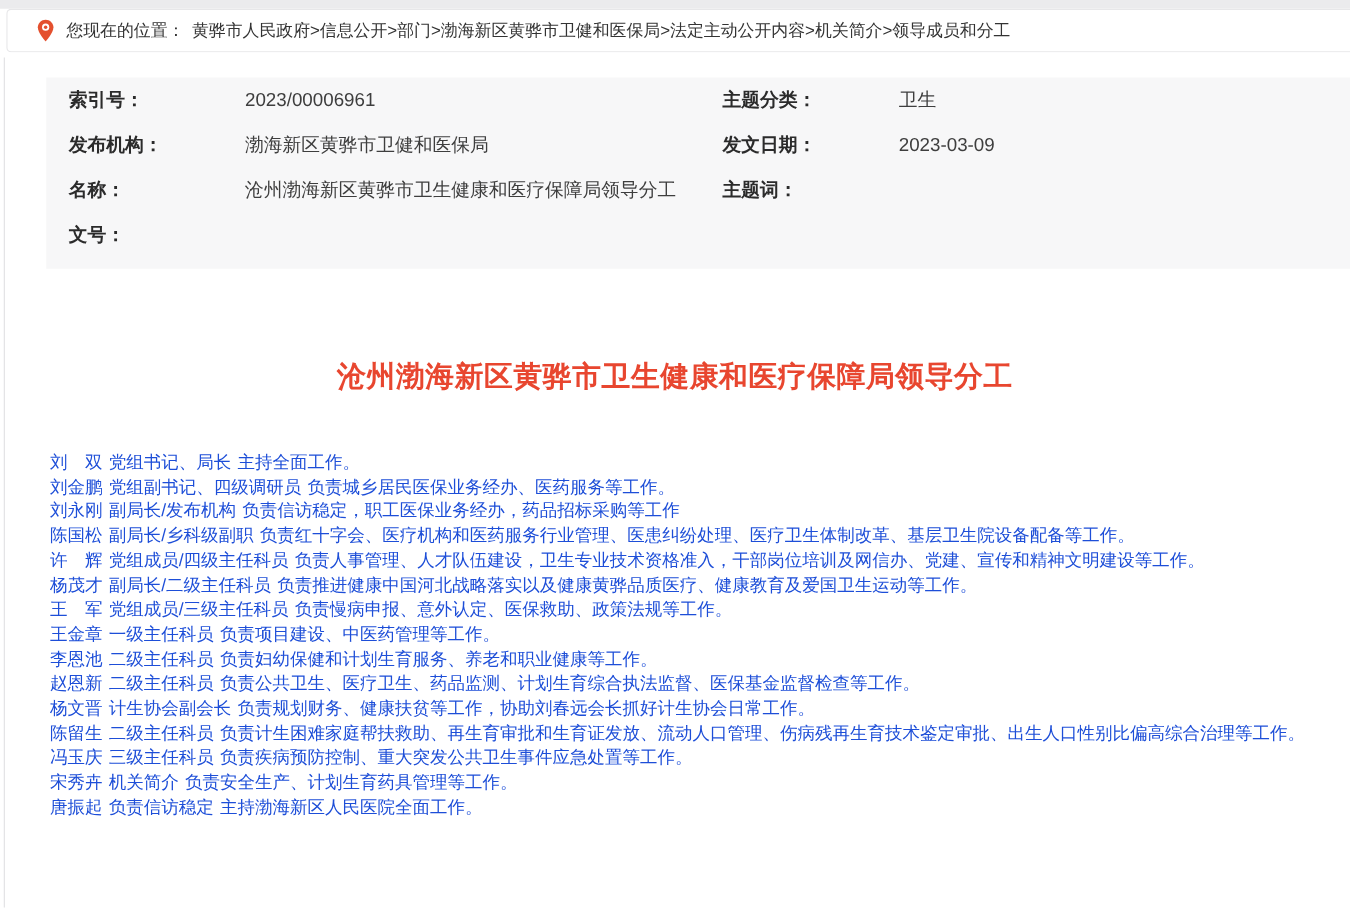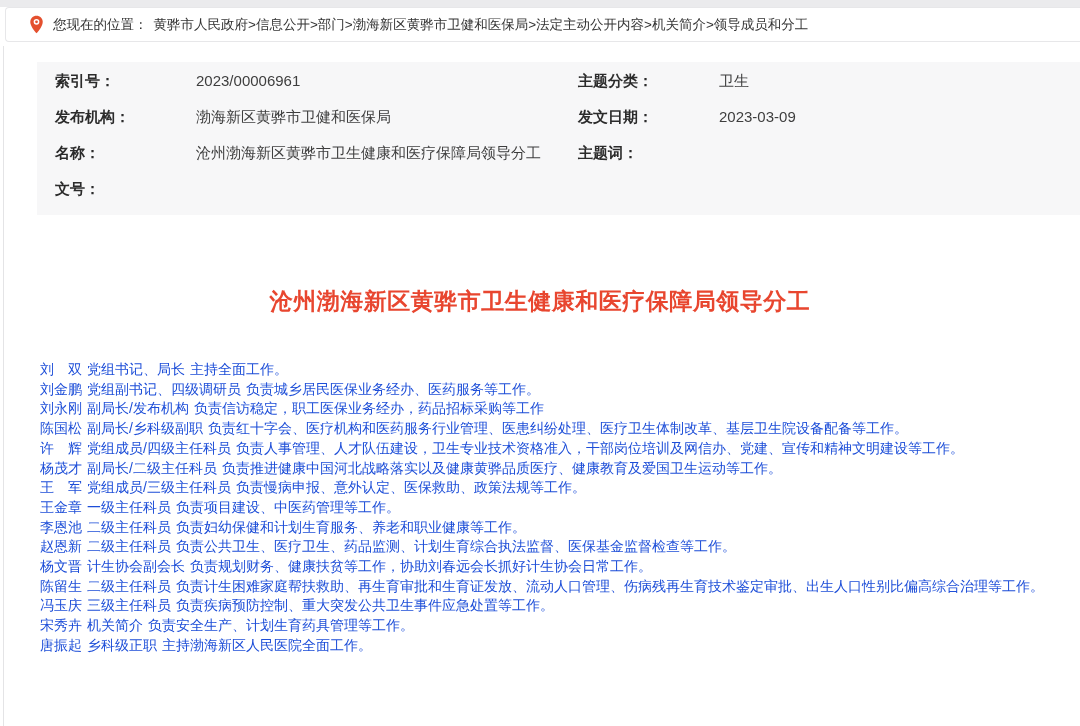--- a/index.html
+++ b/index.html
@@ -136,14 +136,14 @@
   <div class="leader-line"><span>许　辉</span><span>党组成员/四级主任科员</span><span>负责人事管理、人才队伍建设，卫生专业技术资格准入，干部岗位培训及网信办、党建、宣传和精神文明建设等工作。</span></div>
   <div class="leader-line"><span>杨茂才</span><span>副局长/二级主任科员</span><span>负责推进健康中国河北战略落实以及健康黄骅品质医疗、健康教育及爱国卫生运动等工作。</span></div>
   <div class="leader-line"><span>王　军</span><span>党组成员/三级主任科员</span><span>负责慢病申报、意外认定、医保救助、政策法规等工作。</span></div>
   <div class="leader-line"><span>王金章</span><span>一级主任科员</span><span>负责项目建设、中医药管理等工作。</span></div>
   <div class="leader-line"><span>李恩池</span><span>二级主任科员</span><span>负责妇幼保健和计划生育服务、养老和职业健康等工作。</span></div>
   <div class="leader-line"><span>赵恩新</span><span>二级主任科员</span><span>负责公共卫生、医疗卫生、药品监测、计划生育综合执法监督、医保基金监督检查等工作。</span></div>
   <div class="leader-line"><span>杨文晋</span><span>计生协会副会长</span><span>负责规划财务、健康扶贫等工作，协助刘春远会长抓好计生协会日常工作。</span></div>
   <div class="leader-line"><span>陈留生</span><span>二级主任科员</span><span>负责计生困难家庭帮扶救助、再生育审批和生育证发放、流动人口管理、伤病残再生育技术鉴定审批、出生人口性别比偏高综合治理等工作。</span></div>
   <div class="leader-line"><span>冯玉庆</span><span>三级主任科员</span><span>负责疾病预防控制、重大突发公共卫生事件应急处置等工作。</span></div>
   <div class="leader-line"><span>宋秀卉</span><span>机关简介</span><span>负责安全生产、计划生育药具管理等工作。</span></div>
-  <div class="leader-line"><span>唐振起</span><span>乡科级正职</span><span>主持渤海新区人民医院全面工作。</span></div>
+  <div class="leader-line"><span>唐振起</span><span>负责信访稳定</span><span>主持渤海新区人民医院全面工作。</span></div>
 </div>
 
 </body></html>

